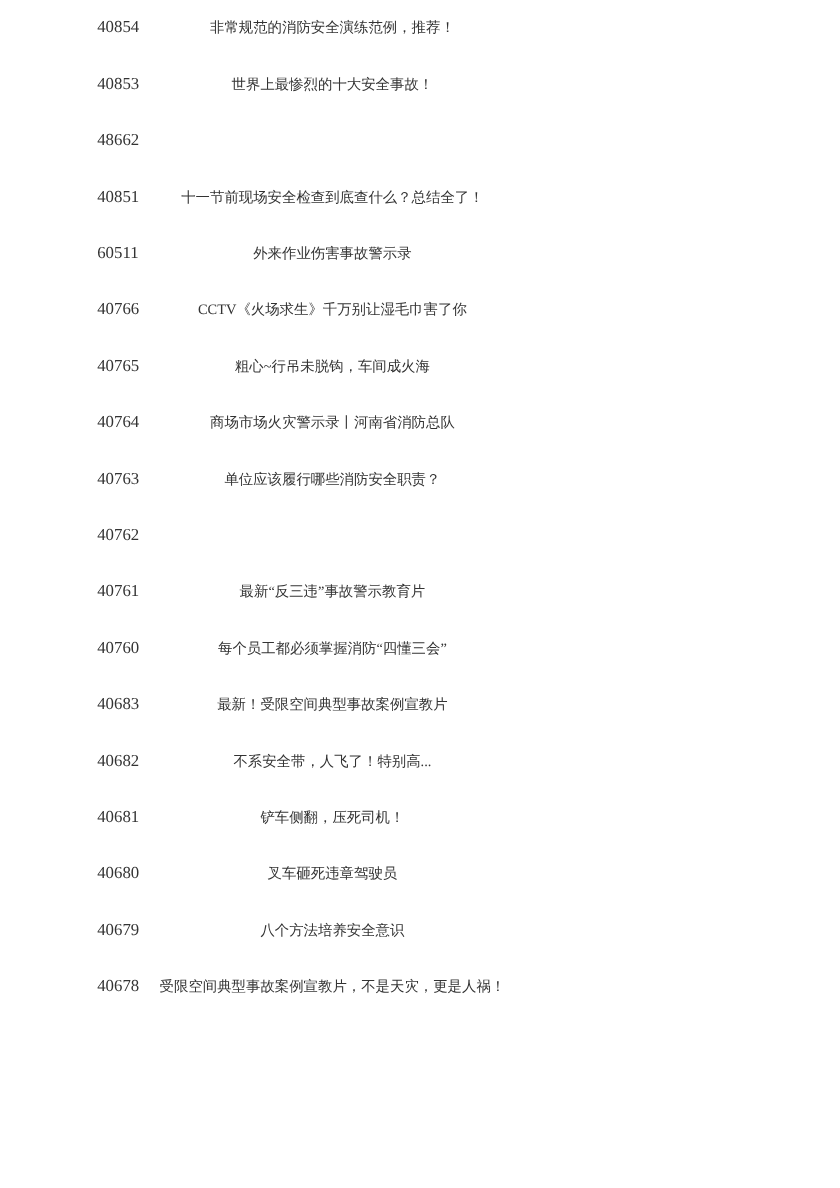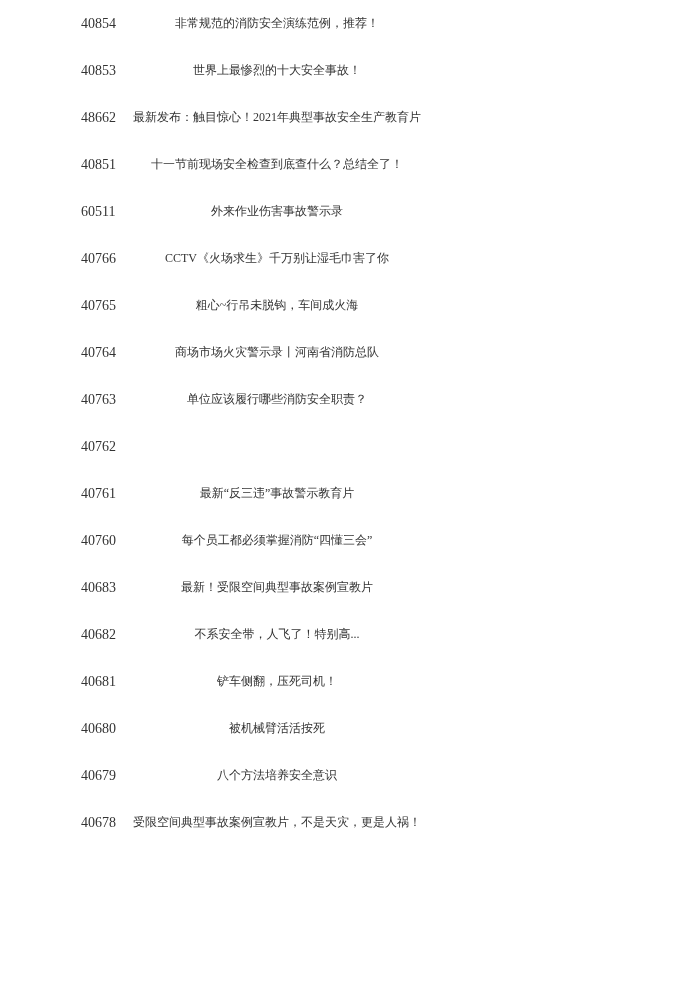--- a/index.html
+++ b/index.html
@@ -52,21 +52,20 @@
     <div class="cell-title">非常规范的消防安全演练范例，推荐！</div>
   </div>
 
   <div class="row">
     <div class="cell-id">40853</div>
     <div class="cell-title">世界上最惨烈的十大安全事故！</div>
   </div>
 
   <div class="row">
     <div class="cell-id">48662</div>
-    <div class="cell-title">最新发布：触目惊心！2021年典型事故安全生产教育片</div>
   </div>
 
   <div class="row">
     <div class="cell-id">40851</div>
     <div class="cell-title">十一节前现场安全检查到底查什么？总结全了！</div>
   </div>
 
   <div class="row">
     <div class="cell-id">60511</div>
     <div class="cell-title">外来作业伤害事故警示录</div>
@@ -116,21 +115,21 @@
     <div class="cell-title">不系安全带，人飞了！特别高...</div>
   </div>
 
   <div class="row">
     <div class="cell-id">40681</div>
     <div class="cell-title">铲车侧翻，压死司机！</div>
   </div>
 
   <div class="row">
     <div class="cell-id">40680</div>
-    <div class="cell-title">被机械臂活活按死</div>
+    <div class="cell-title">叉车砸死违章驾驶员</div>
   </div>
 
   <div class="row">
     <div class="cell-id">40679</div>
     <div class="cell-title">八个方法培养安全意识</div>
   </div>
 
   <div class="row">
     <div class="cell-id">40678</div>
     <div class="cell-title">受限空间典型事故案例宣教片，不是天灾，更是人祸！</div>

